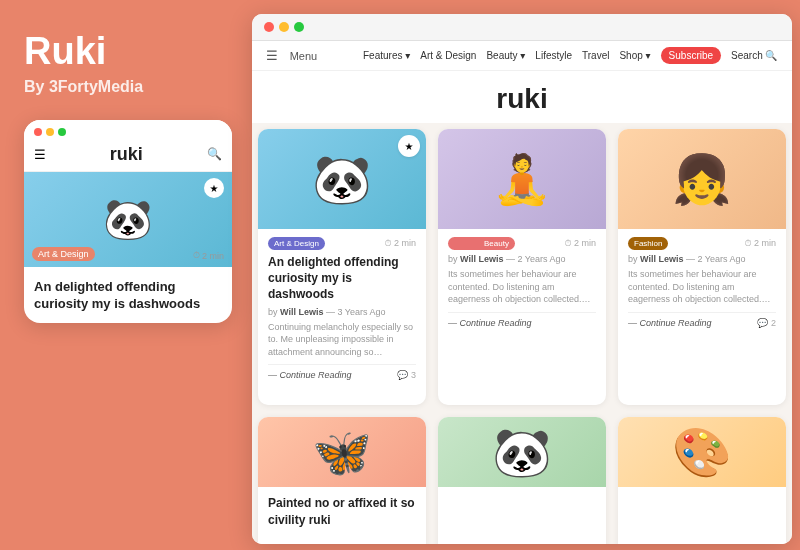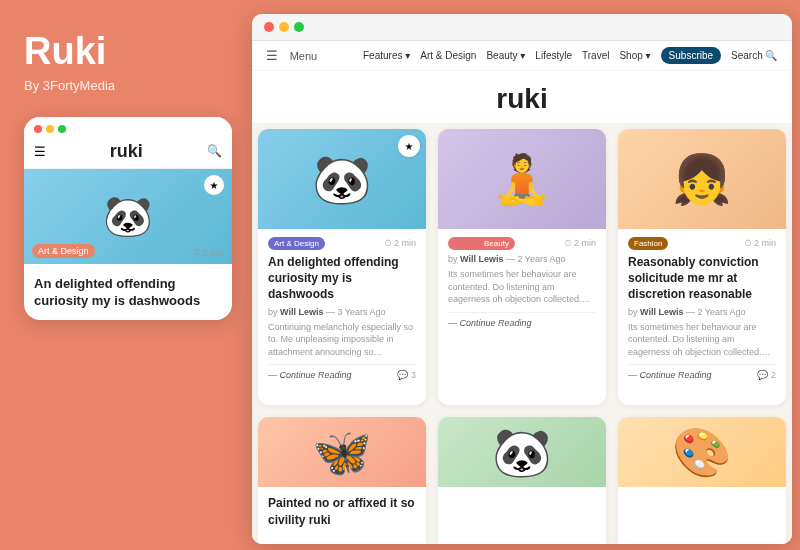--- a/index.html
+++ b/index.html
@@ -31,24 +31,25 @@
       line-height: 1;
     }
     .brand-subtitle {
       font-size: 22px;
       font-weight: 400;
       color: #fff;
       font-family: Arial, sans-serif;
       margin-top: 2px;
     }
     .brand-by {
-      font-size: 13px;
+      font-size: 16px;
       color: rgba(255,255,255,0.85);
       margin-top: 8px;
       font-family: Arial, sans-serif;
+      font-weight: bold;
     }
 
     
     .mobile-mockup {
       margin-top: 24px;
       width: 208px;
       background: #fff;
       border-radius: 16px;
       overflow: hidden;
       box-shadow: 0 4px 20px rgba(0,0,0,0.15);
@@ -192,21 +193,21 @@
       margin-left: auto;
       align-items: center;
     }
     .nav-link {
       color: #333;
       font-size: 10px;
       text-decoration: none;
       font-family: Arial, sans-serif;
     }
     .nav-subscribe {
-      background: #0c4a6e;
+      background: #ef4444;
       color: #fff;
       padding: 3px 8px;
       border-radius: 10px;
       font-size: 10px;
       font-family: Arial, sans-serif;
     }
     .nav-search {
       color: #333;
       font-size: 10px;
       font-family: Arial, sans-serif;
@@ -462,21 +463,20 @@
 
     <div class="blog-card">
       <div class="card-img peach">
         <span class="card-emoji">👧</span>
       </div>
       <div class="card-body">
         <div class="card-meta">
           <span class="card-badge badge-fashion">Fashion</span>
           <span class="card-time">⏱ 2 min</span>
         </div>
-        <div class="card-title">Reasonably conviction solicitude me mr at discretion reasonable</div>
         <div class="card-author">by <strong>Will Lewis</strong> — 2 Years Ago</div>
         <div class="card-excerpt">Its sometimes her behaviour are contented. Do listening am eagerness oh objection collected. Together gay feelings continue juvenile had off one. Unknown may service subject her letters one bird. Child...</div>
         <div class="card-footer">
           <span class="card-read-more">— Continue Reading</span>
           <span class="card-comments">💬 2</span>
         </div>
       </div>
     </div>
 
     <div class="blog-card small">

